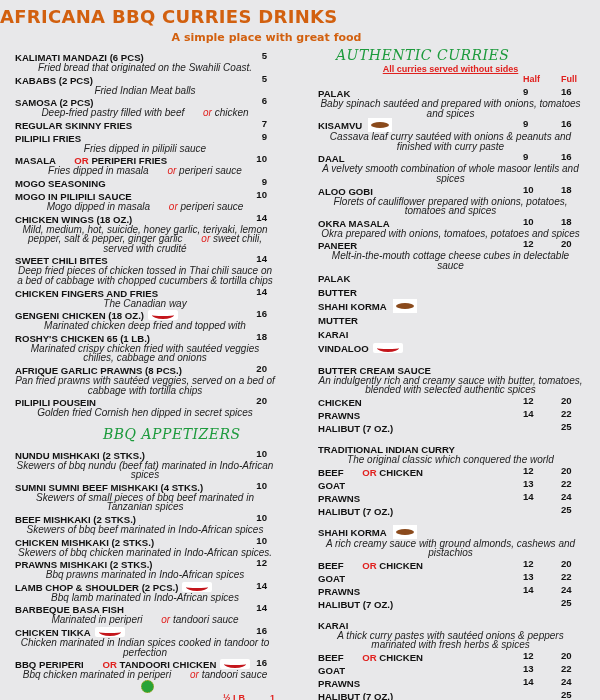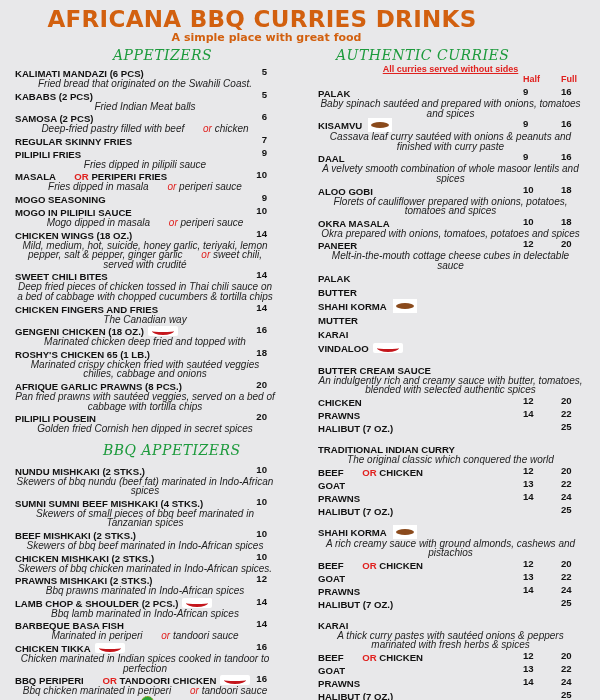--- a/index.html
+++ b/index.html
@@ -4,23 +4,23 @@
 <style>
   html, body { margin: 0; padding: 0; }
   body {
     width: 600px; height: 700px; overflow: hidden;
     background: #e8e8ea;
     font-family: "Liberation Sans", sans-serif;
     color: #111;
     position: relative;
   }
   .title {
-    position: absolute; left: 0; top: 6px; width: 524px; text-align: center;
+    position: absolute; left: 0; top: 6px; width: 524px; text-align: left;
     font-family: "DejaVu Sans", sans-serif; font-weight: bold;
-    font-size: 23px; color: #d2600f; letter-spacing: 0.3px;
+    font-size: 18px; color: #d2600f; letter-spacing: 0.3px;
   }
   .subtitle {
     position: absolute; left: 0; top: 31px; width: 533px; text-align: center;
     font-family: "DejaVu Sans", sans-serif; font-weight: bold;
     font-size: 11px; color: #d2600f;
   }
   .sec-head {
     font-family: "DejaVu Serif", serif; font-style: italic;
     color: #1c9a3c; font-size: 14px; letter-spacing: 0.5px;
   }
@@ -65,21 +65,20 @@
   .hdr-red { color: #e0211f; font-weight: bold; font-size: 9px; }
   .gap { height: 8px; }
 </style>
 </head>
 <body>
 
 <div class="title">AFRICANA BBQ CURRIES DRINKS</div>
 <div class="subtitle">A simple place with great food</div>
 
 <div class="col left">
-  <div class="sec-head" style="margin-left:98px">APPETIZERS</div>
   <div id="appetizers-list" style="margin-top:3px">
       <div class="row"><span class="name">KALIMATI MANDAZI (6 Pcs)</span><span class="price p1">5</span></div>
       <div class="desc">Fried bread that originated on the Swahili Coast.</div>
       <div class="row"><span class="name">KABABS (2 Pcs)</span><span class="price p1">5</span></div>
       <div class="desc">Fried Indian Meat balls</div>
       <div class="row"><span class="name">SAMOSA (2 Pcs)</span><span class="price p1">6</span></div>
       <div class="desc"><span>Deep-fried pastry filled with beef </span><span class="or">or</span><span> chicken</span></div>
       <div class="row"><span class="name">REGULAR SKINNY FRIES</span><span class="price p1">7</span></div>
       <div class="row"><span class="name">PILIPILI FRIES</span><span class="price p1">9</span></div>
       <div class="desc">Fries dipped in pilipili sauce</div>

